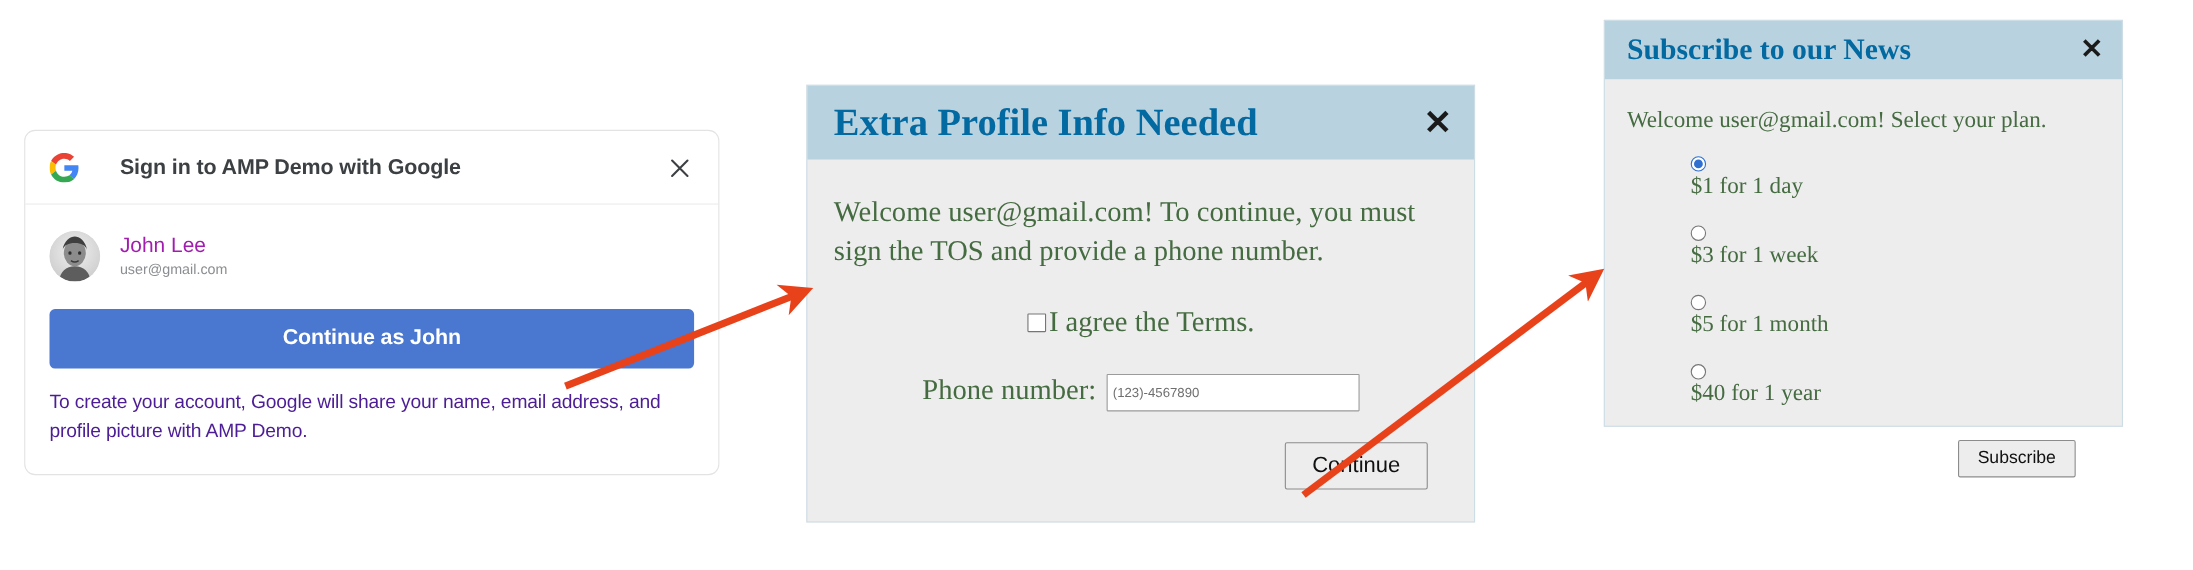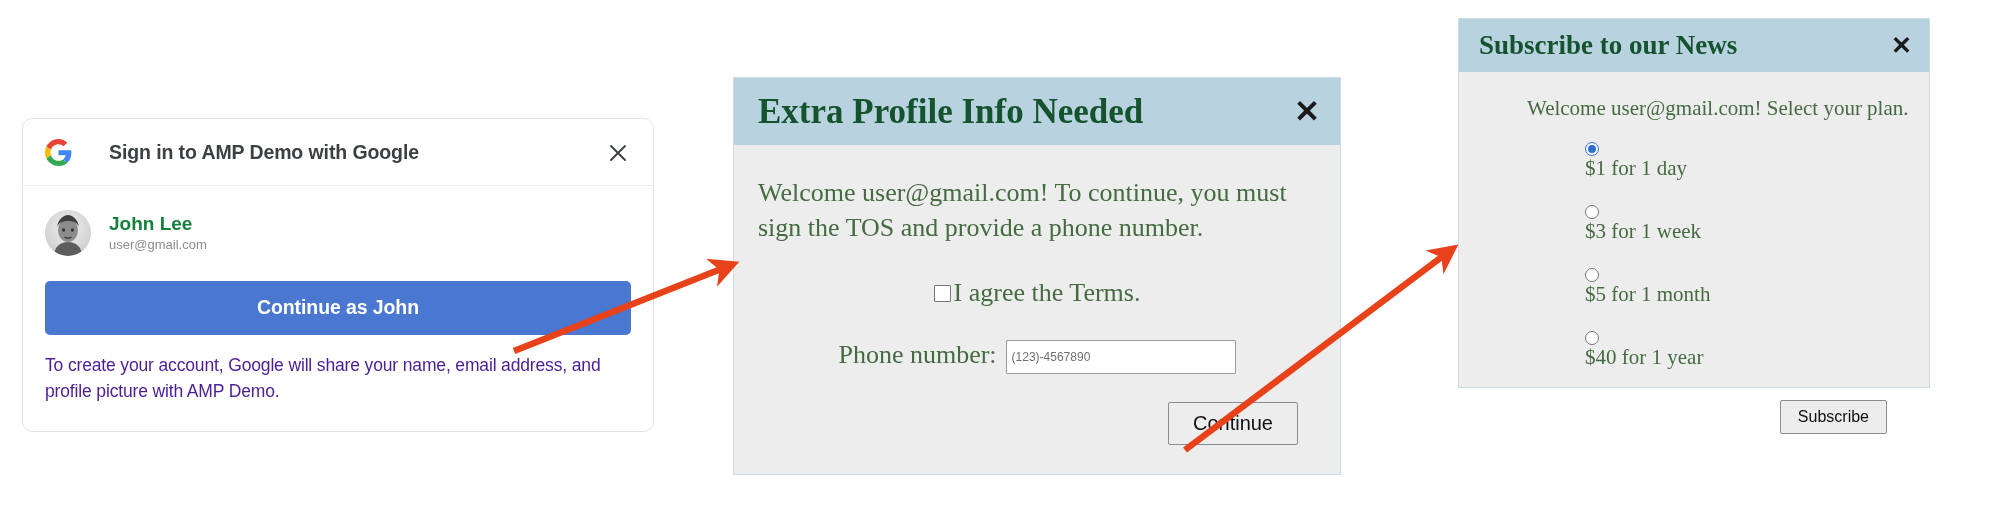--- a/index.html
+++ b/index.html
@@ -80,22 +80,22 @@
     border-radius: 50%;
     flex: 0 0 46px;
     margin-right: 18px;
     overflow: hidden;
     background: #d8d8d8;
     position: relative;
   }
   .g-avatar svg { display: block; }
   .g-name {
     font-size: 19px;
-    font-weight: 700;
-    color: #15803d;
+    font-weight: 400;
+    color: #a21caf;
     line-height: 1.25;
   }
   .g-email {
     font-size: 13px;
     font-weight: 400;
     color: #8a8d91;
     line-height: 1.3;
     margin-top: 1px;
   }
   .g-continue-btn {
@@ -132,21 +132,21 @@
   }
   .dlg-title {
     background: #b9d2e0;
     display: flex;
     align-items: center;
     box-sizing: border-box;
   }
   .dlg-title-text {
     font-family: "Liberation Serif", serif;
     font-weight: 700;
-    color: #14532d;
+    color: #0369a1;
     flex: 1 1 auto;
     white-space: nowrap;
   }
   .dlg-close {
     font-family: "Liberation Sans", sans-serif;
     font-weight: 700;
     color: #1a1a1a;
     cursor: pointer;
     line-height: 1;
     flex: 0 0 auto;
@@ -225,21 +225,21 @@
     border-radius: 2px;
     padding: 9px 24px;
     cursor: pointer;
   }
 
   
   #dlg-subscribe { left: 1458px; top: 18px; width: 472px; height: 370px; }
   #dlg-subscribe .dlg-title { height: 53px; padding: 0 17px 0 20px; }
   #dlg-subscribe .dlg-title-text { font-size: 27px; }
   #dlg-subscribe .dlg-close { font-size: 25px; }
-  #dlg-subscribe .dlg-body { padding: 22px 20px 0 20px; margin-left: 48px; }
+  #dlg-subscribe .dlg-body { padding: 22px 20px 0 20px; }
   #dlg-subscribe .dlg-msg { font-size: 21px; }
   .plan-list { margin: 20px 0 0 0; padding: 0; list-style: none; }
   .plan-item {
     display: flex;
     align-items: flex-start;
     font-size: 21px;
     color: #456b41;
     padding: 0 0 0 58px;
     margin-bottom: 24px;
     flex-direction: column;

